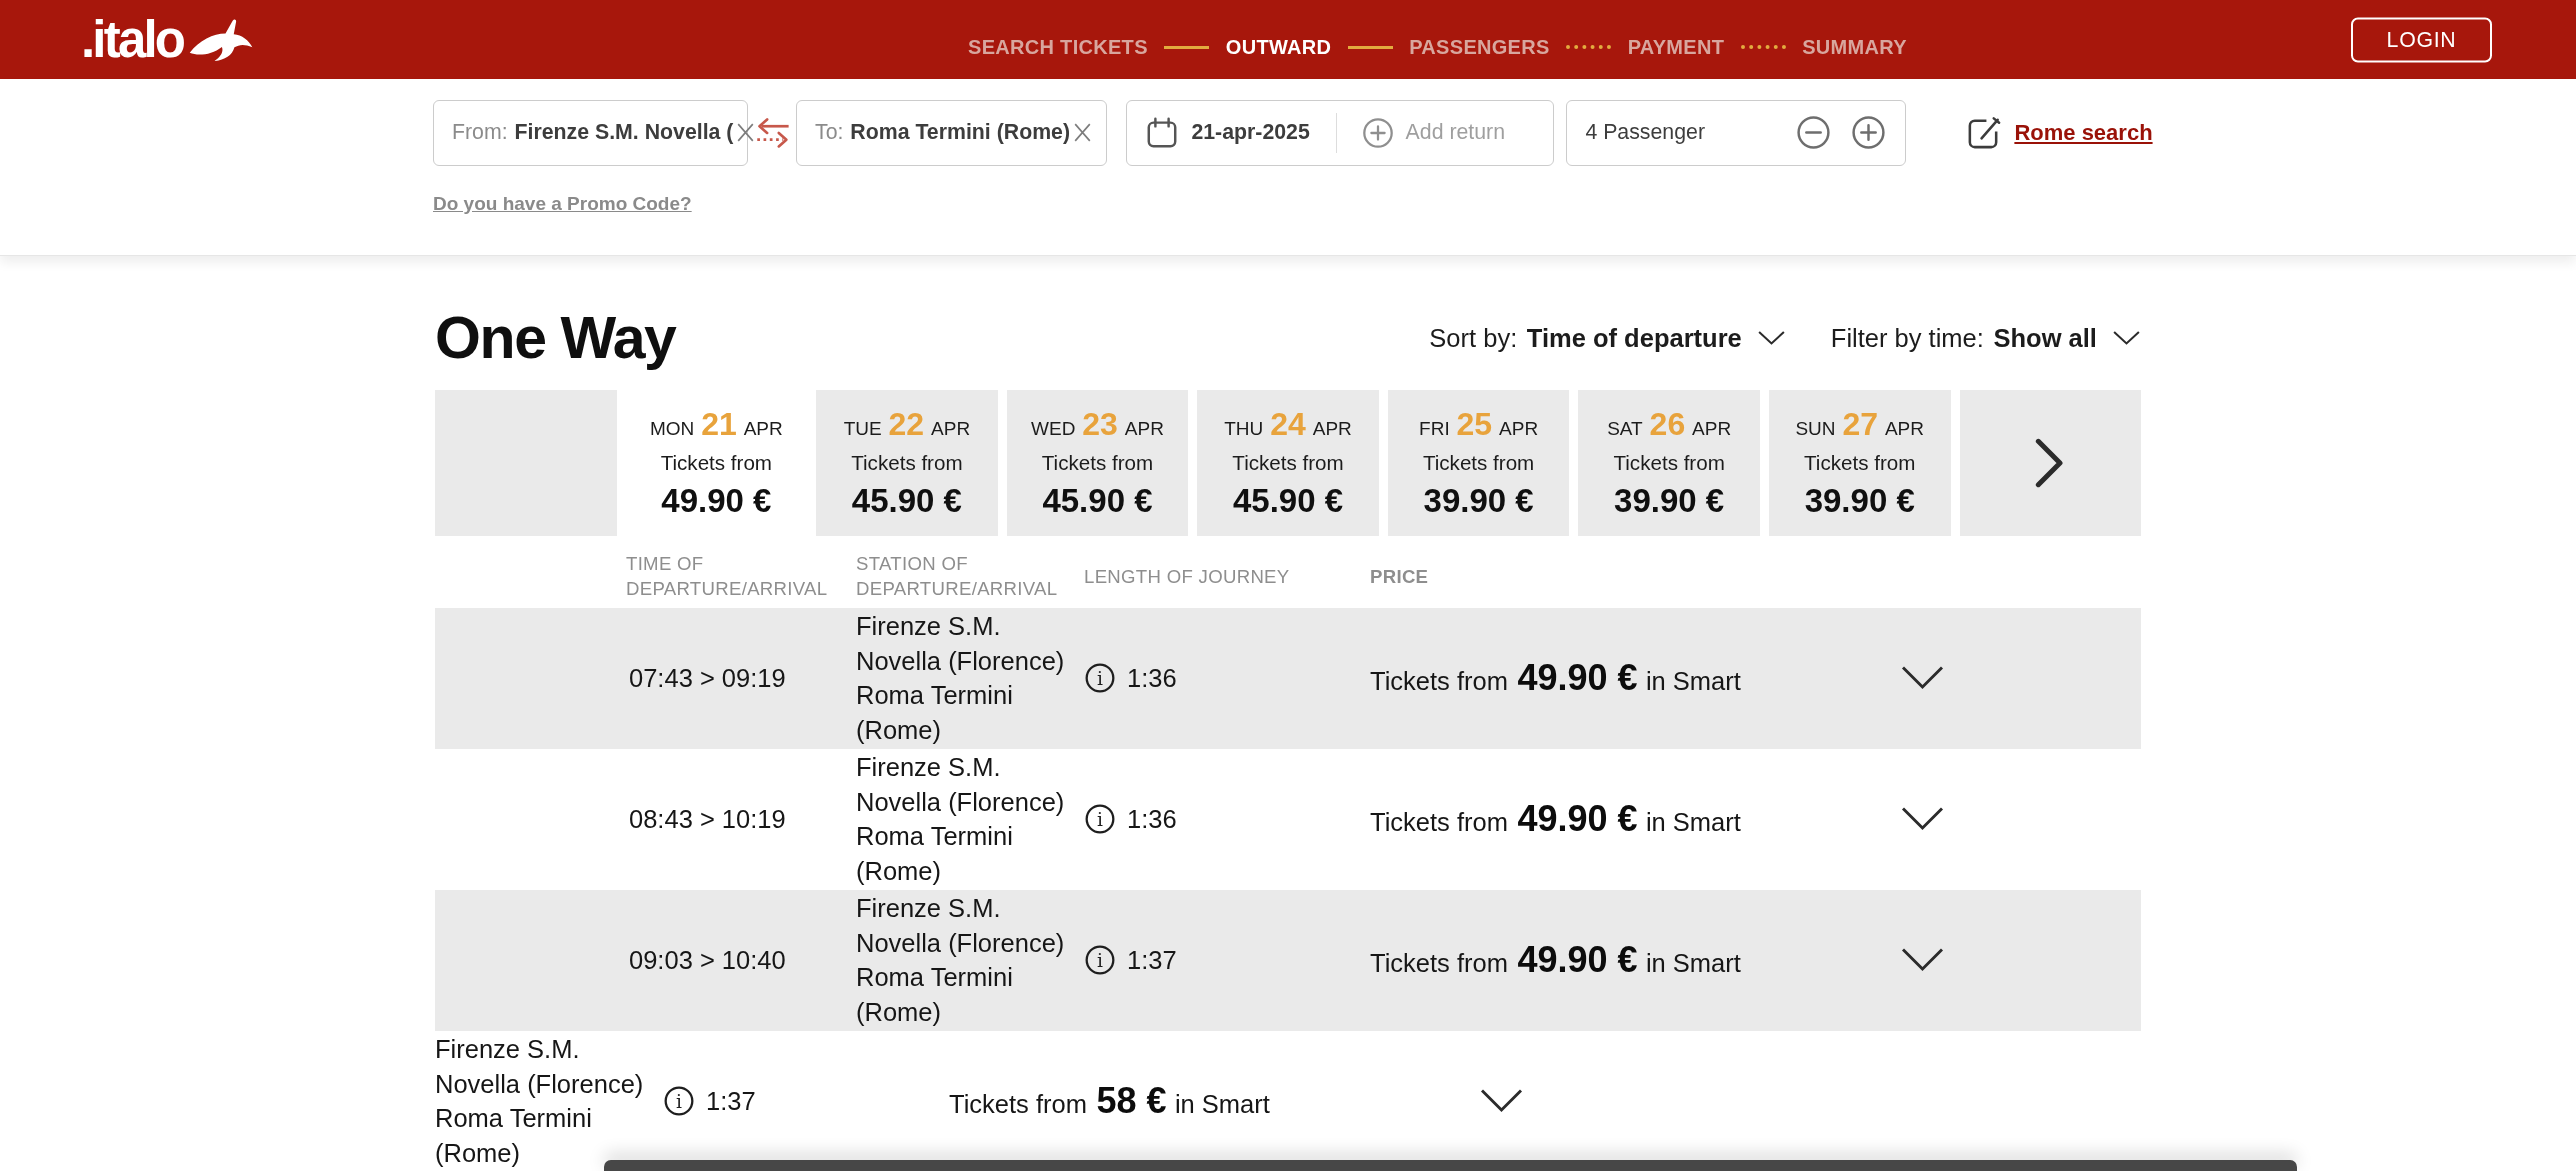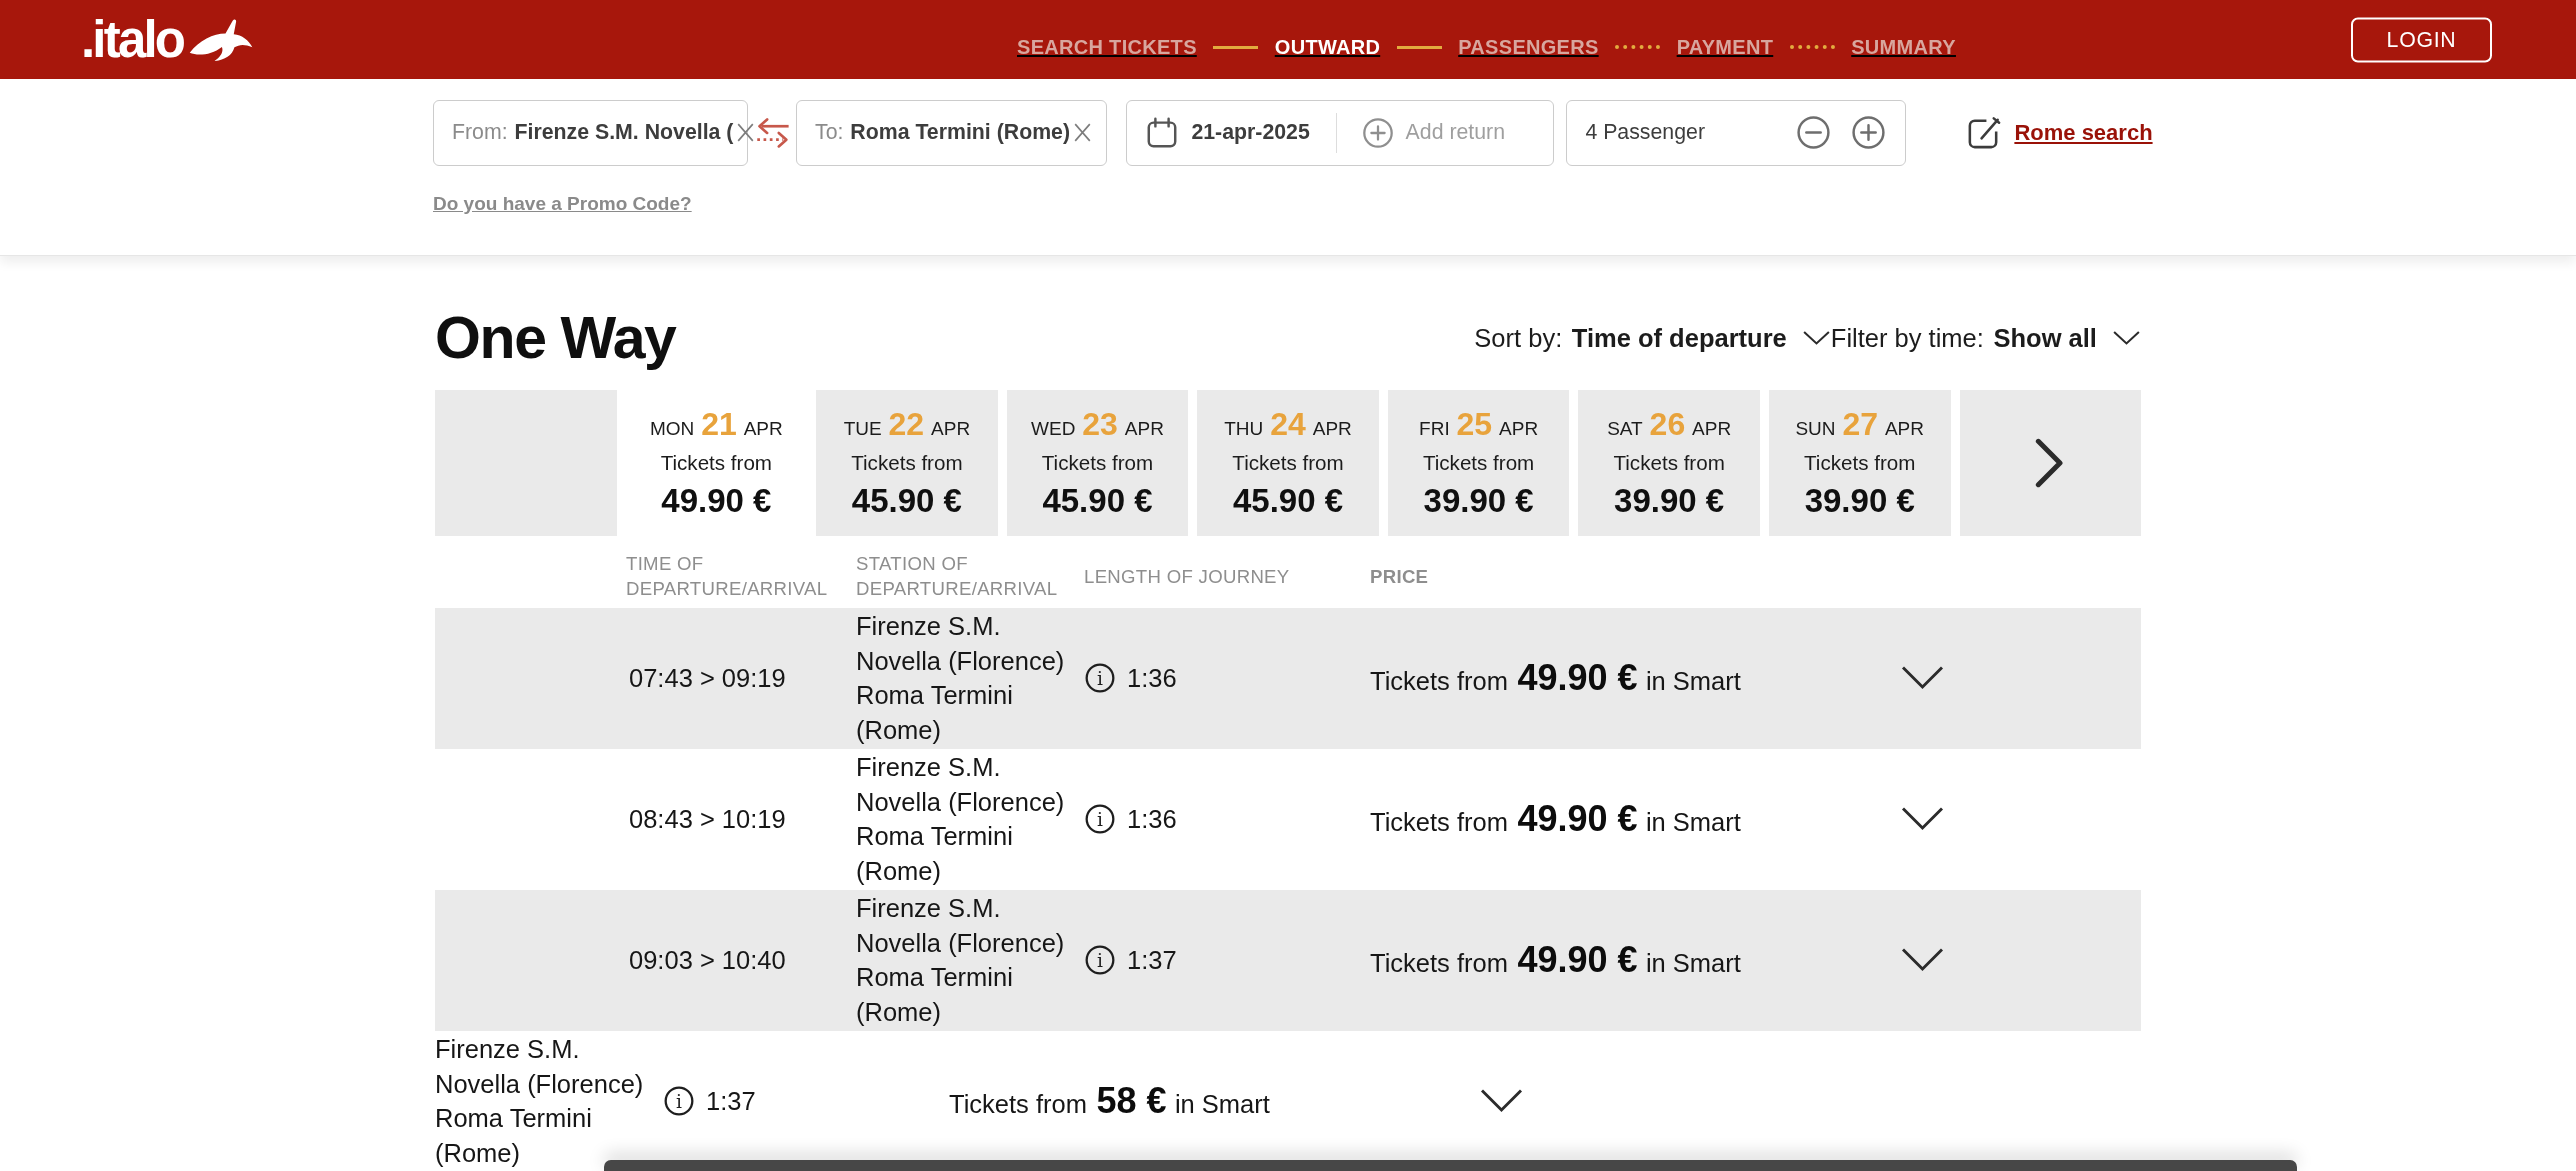--- a/index.html
+++ b/index.html
@@ -6,21 +6,21 @@
   html,body { background:#fff; }
   body { font-family:"Liberation Sans", sans-serif; }
   .page { position:relative; width:2576px; height:1171px; overflow:hidden; background:#fff; }
 
   
   .header { position:relative; height:79px; background:#a7170c; }
   .logo { position:absolute; left:81px; top:50%; transform:translateY(-50%);
           display:flex; align-items:flex-end; color:#fff; }
   .logo-text { font-size:51px; font-weight:bold; letter-spacing:-2.8px; line-height:0.9; }
   .logo-hare { margin-left:4.1px; margin-bottom:1.4px; }
-  .steps { position:absolute; left:1017px; top:0; height:94px; display:flex; align-items:center;text-decoration:underline; }
+  .steps { position:absolute; left:968px; top:0; height:94px; display:flex; align-items:center; }
   .step { font-size:20px; font-weight:bold; letter-spacing:0.3px; color:#d8a69e; white-space:nowrap; }
   .step.current { color:#ffffff; }
   .connector { width:45px; margin:0 16.5px; }
   .connector.solid  { border-top:3.4px solid #e2ab3f; }
   .connector.dotted { border-top:4.1px dotted #e2ab3f; }
   .login-btn { position:absolute; right:84px; top:50%; transform:translateY(-50%);
                width:141px; height:45px; background:transparent; border:2.1px solid #fff;
                border-radius:6.9px; color:#fff; font-size:21.3px; letter-spacing:0.7px;
                display:flex; align-items:center; justify-content:center; cursor:pointer;
                font-family:"Liberation Sans", sans-serif; }
@@ -47,21 +47,21 @@
   .circle-btn { cursor:pointer; }
   .edit-search { display:flex; align-items:center; gap:11px; margin-left:58px; cursor:pointer; }
   .edit-search-label { font-size:22px; font-weight:bold; color:#9a1208; text-decoration:underline; }
   .promo-link { display:inline-block; margin:27.5px 0 0 433px; font-size:19px; font-weight:bold;
                 color:#8a8a8a; text-decoration:underline; cursor:pointer; }
 
   
   .content { margin:0 435px; }
   .heading-row { margin-top:48px; display:flex; align-items:center; justify-content:space-between; }
   .page-title { font-size:59px; font-weight:800; letter-spacing:-1.4px; color:#0f0f0f; }
-  .controls { display:flex; align-items:center; }
+  .controls { display:flex; align-items:center; gap:45px; }
   .control { display:flex; align-items:center; gap:9.6px; font-size:25.5px; color:#1c1c1c; }
   .control .c-label { font-weight:normal; }
   .control .c-value { font-weight:bold; cursor:pointer; }
   .chev-sm { margin-left:5.5px; cursor:pointer; }
 
   
   .carousel { margin-top:18px; display:flex; column-gap:9px; height:146px; }
   .date-cell { flex:1; background:#eaeaea; display:flex; flex-direction:column;
                align-items:center; justify-content:center; gap:7.6px; cursor:pointer; }
   .date-cell.selected { background:#ffffff; }

